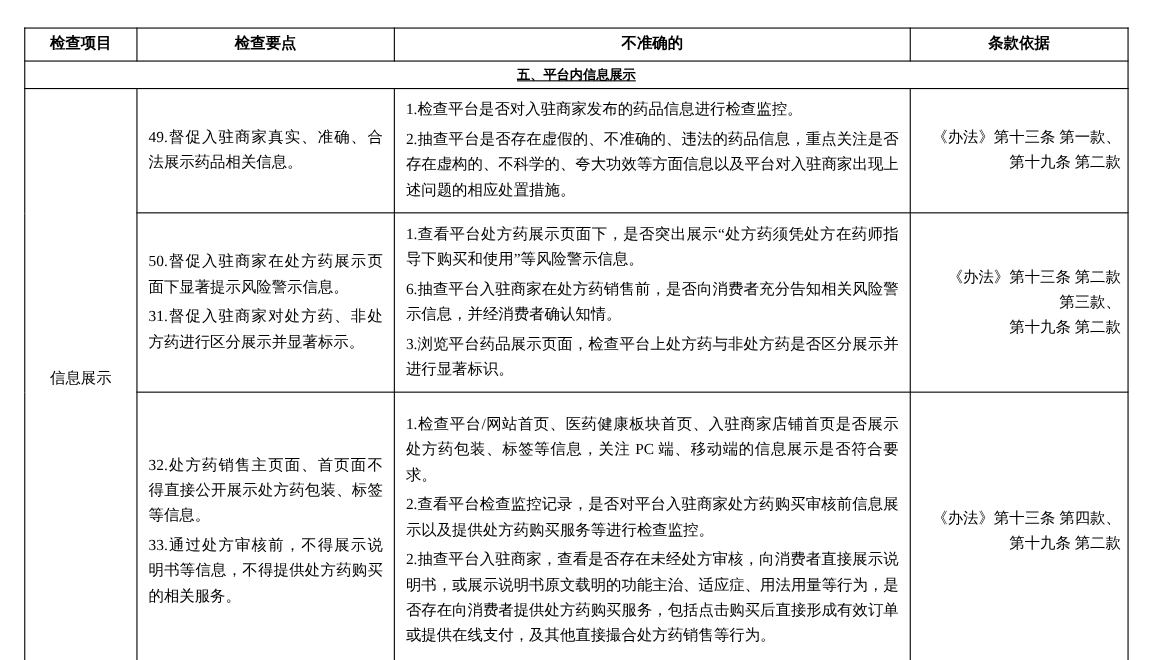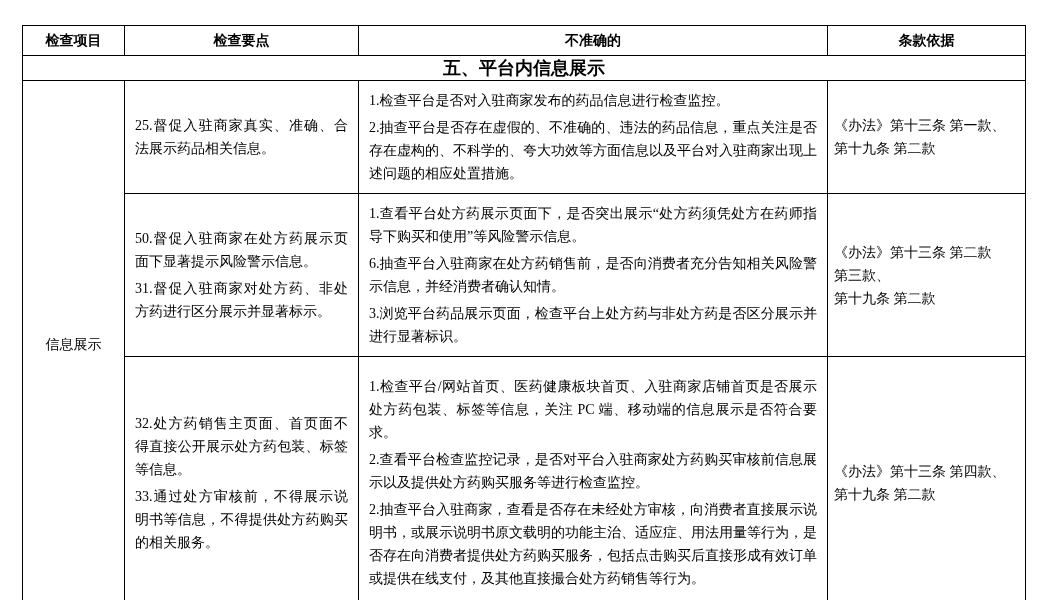--- a/index.html
+++ b/index.html
@@ -26,38 +26,39 @@
   .header-row th {
     height: 30px;
     font-weight: bold;
     text-align: center;
     font-size: 14px;
   }
   .section-row td {
     height: 25px;
     font-weight: bold;
     text-align: center;
-    font-size: 18px;
+    font-size: 12px;
+    text-decoration: underline;
   }
   .category-cell {
     font-weight: normal;
     text-align: center;
     font-size: 14px;
   }
   .points-cell {
     padding: 4px 6px;
     text-align: justify;
   }
   .content-cell {
     padding: 4px 6px;
     text-align: justify;
   }
   .basis-cell {
     padding: 4px 6px;
-    text-align: left;
+    text-align: right;
   }
   .points-cell p, .content-cell p { margin: 4px; text-align: justify; }
   .row-1 { height: 102px; }
   .row-2 { height: 151px; }
   .row-3 { height: 252px; }
 </style>
 </head>
 <body>
 
 <table class="doc-table">
@@ -76,21 +77,21 @@
     <th>条款依据</th>
   </tr>
 
   <tr class="section-row">
     <td colspan="4">五、平台内信息展示</td>
   </tr>
 
   <tr class="row-1">
     <td rowspan="3" class="category-cell">信息展示</td>
     <td class="points-cell">
-      <p>25.督促入驻商家真实、准确、合法展示药品相关信息。</p>
+      <p>49.督促入驻商家真实、准确、合法展示药品相关信息。</p>
     </td>
     <td class="content-cell">
       <p>1.检查平台是否对入驻商家发布的药品信息进行检查监控。</p>
       <p>2.抽查平台是否存在虚假的、不准确的、违法的药品信息，重点关注是否存在虚构的、不科学的、夸大功效等方面信息以及平台对入驻商家出现上述问题的相应处置措施。</p>
     </td>
     <td class="basis-cell">
       <div>《办法》第十三条 第一款、第十九条 第二款</div>
     </td>
   </tr>
 

